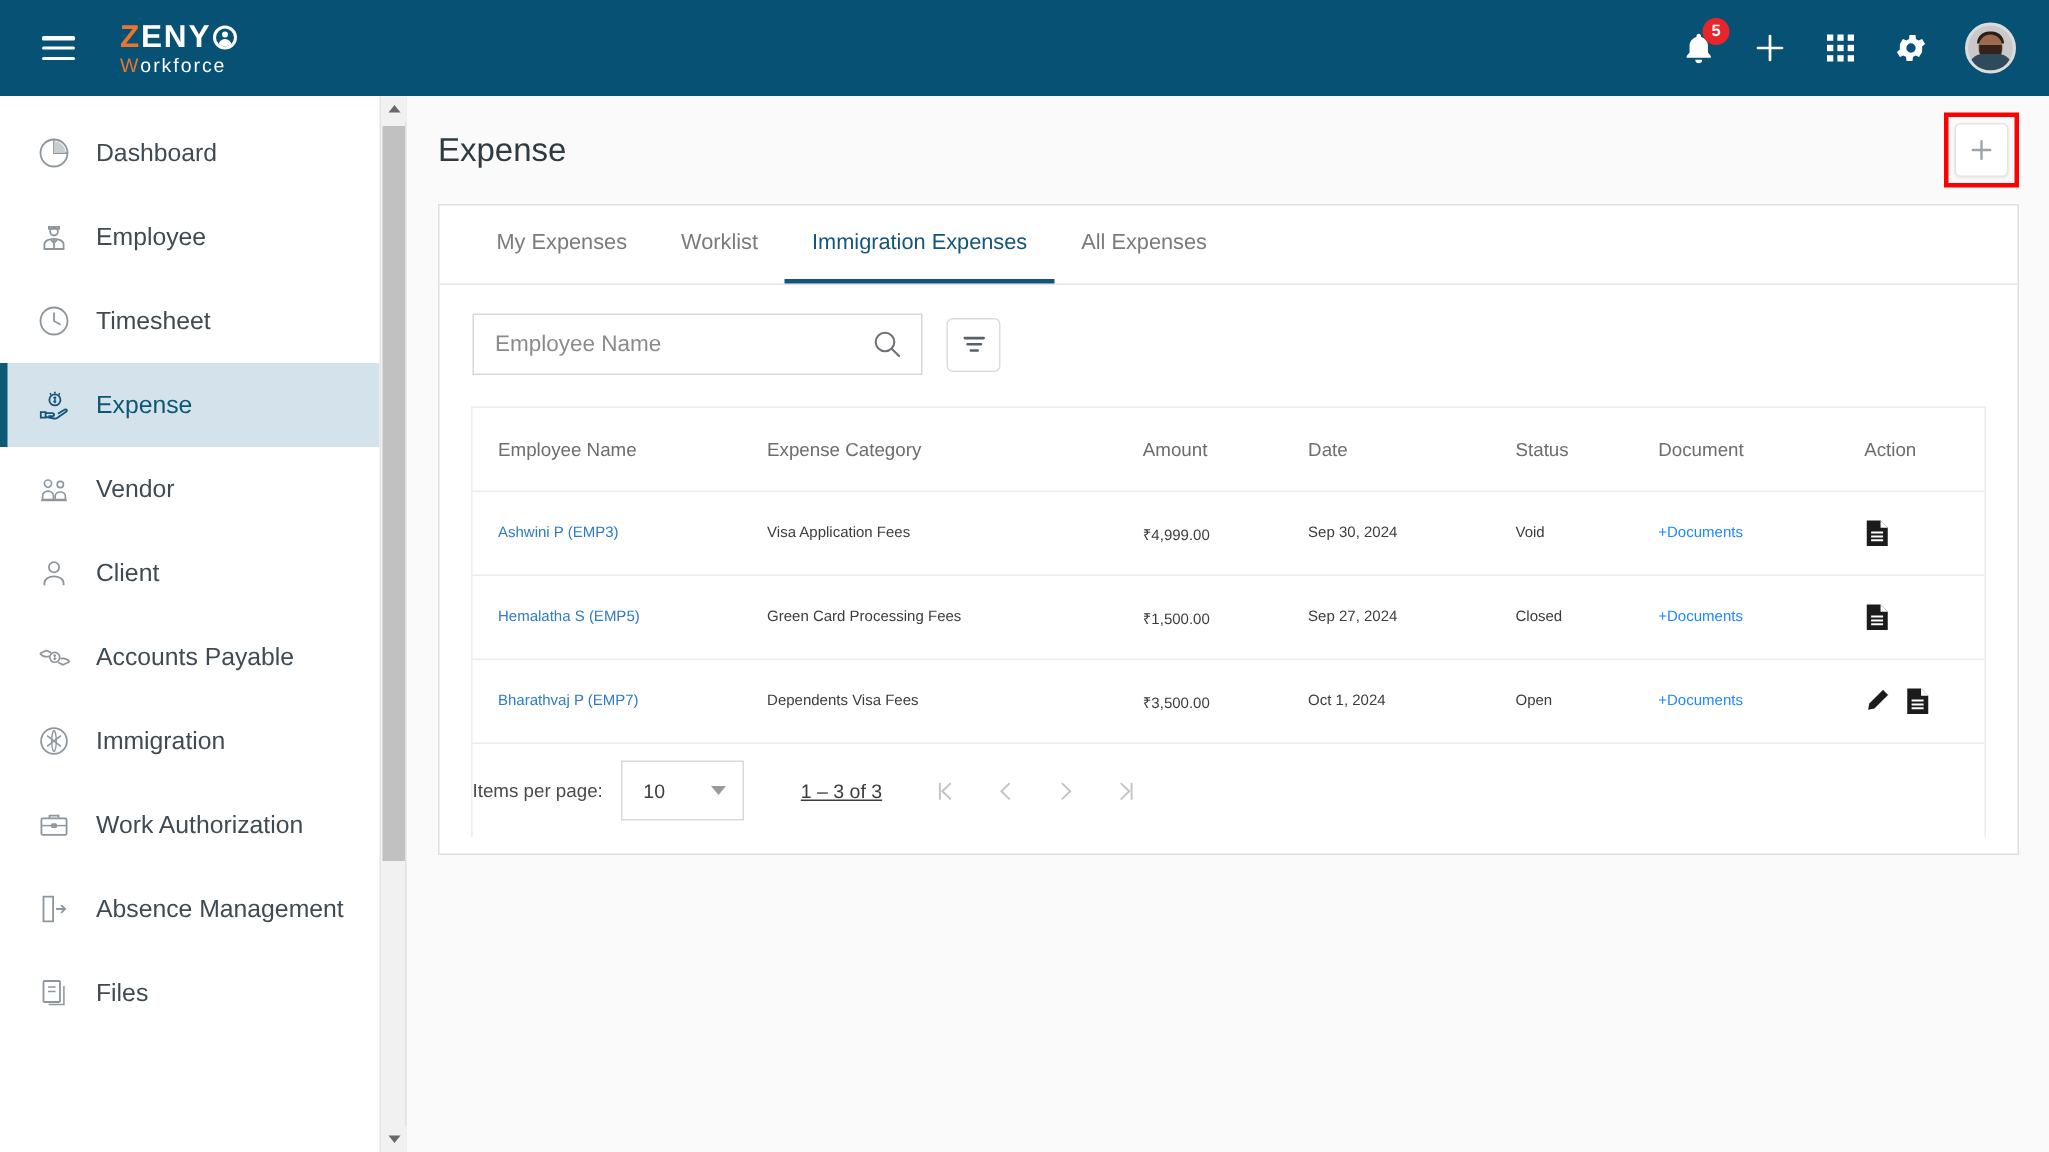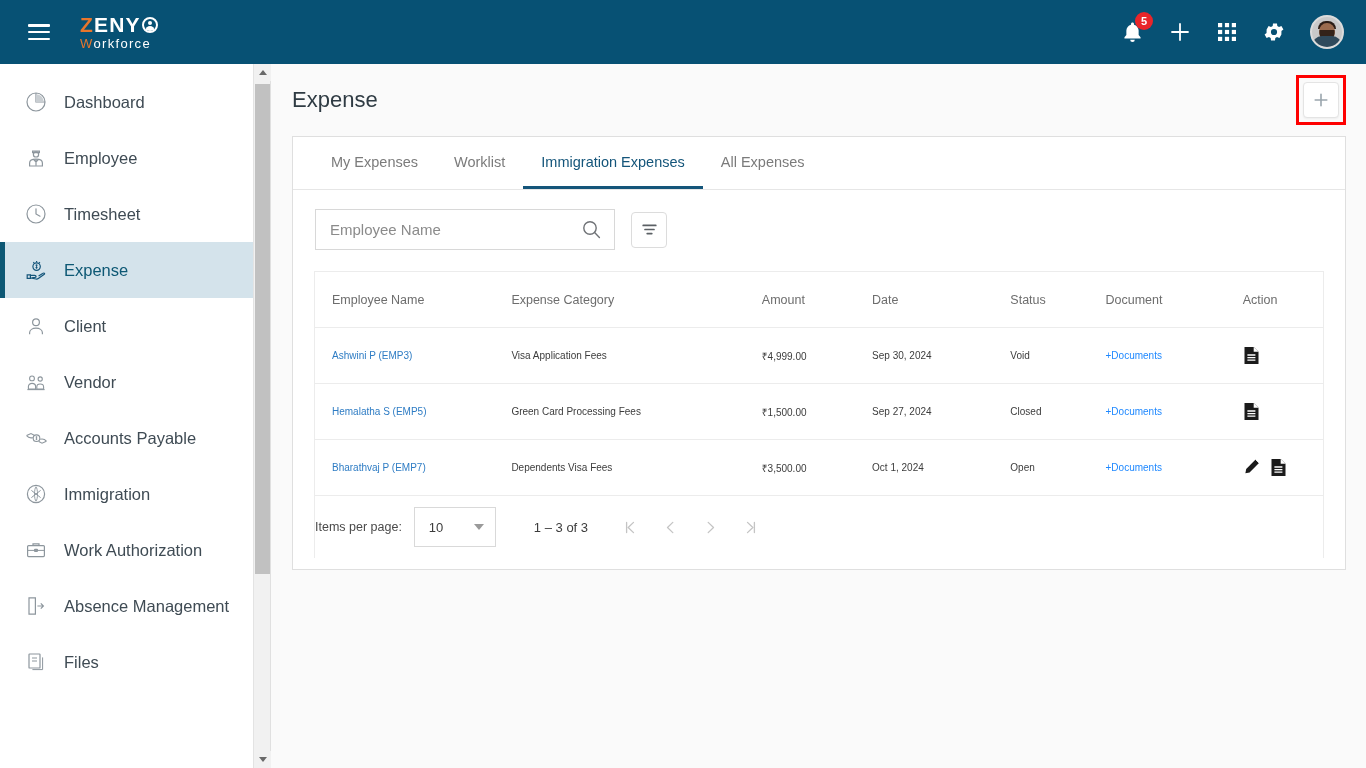--- a/index.html
+++ b/index.html
@@ -237,21 +237,21 @@
     display: flex; align-items: center; 
     height: 62px; padding-right: 24px; gap: 0;
   }
   .pg-label { font-size: 12.5px; color: #4a4a4a; margin-right: 12px; }
   .pg-select {
     width: 82px; height: 40px; border: 1px solid #d9d9d9; background: #fff;
     display: flex; align-items: center; justify-content: space-between;
     padding: 0 11px 0 14px; cursor: pointer;
   }
   .pg-select-val { font-size: 13px; color: #3c3c3c; }
-  .pg-range { font-size: 13px; color: #3c3c3c; margin: 0 22px 0 38px; }
+  .pg-range { font-size: 13px; color: #3c3c3c; margin: 0 22px 0 38px; text-decoration: underline; }
   .pg-btn {
     width: 40px; height: 40px; display: flex; align-items: center; justify-content: center;
     cursor: pointer;
   }
   .caret-down { width: 0; height: 0; border-left: 5px solid transparent; border-right: 5px solid transparent; border-top: 6px solid #9a9a9a; }
 </style>
 </head>
 <body>
 
 <div class="header">
@@ -365,39 +365,39 @@
           <path d="M3.2 16.8h3.2v3.6H3.2z"></path>
           <path d="M6.4 17.4h4.2c.9 0 1.5.5 1.5 1.1s-.6 1-1.5 1H8.2"></path>
           <path d="M6.4 19.9l5.6 1.1c1 .2 1.6 0 2.3-.5l6-4.2c.6-.5.3-1.3-.5-1.3-.4 0-.8.1-1.2.4l-4 2.5"></path>
         </svg>
       </span>
       <span class="nav-label">Expense</span>
     </div>
 
     <div class="nav-item">
       <span class="nav-icon">
-        <svg width="24" height="24" viewBox="0 0 24 24" fill="none" stroke="#8d969d" stroke-width="1.2">
-            <circle cx="12" cy="8.2" r="3.4"></circle>
-            <path d="M5.6 20.2v-1.4c0-2.8 2.9-4.6 6.4-4.6s6.4 1.8 6.4 4.6v1.4"></path>
-          </svg>
-      </span>
-      <span class="nav-label">Client</span>
-    </div>
-
-    <div class="nav-item">
-      <span class="nav-icon">
         <svg width="24" height="24" viewBox="0 0 24 24" fill="none" stroke="#8d969d" stroke-width="1.1">
             <circle cx="8" cy="8.4" r="2.4"></circle>
             <path d="M4.4 19v-2.4c0-1.9 1.7-3.2 3.6-3.2s3.6 1.3 3.6 3.2V19z"></path>
             <circle cx="16.2" cy="9" r="2.1"></circle>
             <path d="M12.8 19v-2.1c0-1.7 1.6-2.9 3.4-2.9s3.4 1.2 3.4 2.9V19z"></path>
             <path d="M3.4 19.6h17.2"></path>
           </svg>
       </span>
       <span class="nav-label">Vendor</span>
+    </div>
+
+    <div class="nav-item">
+      <span class="nav-icon">
+        <svg width="24" height="24" viewBox="0 0 24 24" fill="none" stroke="#8d969d" stroke-width="1.2">
+            <circle cx="12" cy="8.2" r="3.4"></circle>
+            <path d="M5.6 20.2v-1.4c0-2.8 2.9-4.6 6.4-4.6s6.4 1.8 6.4 4.6v1.4"></path>
+          </svg>
+      </span>
+      <span class="nav-label">Client</span>
     </div>
 
 
     <div class="nav-item">
       <span class="nav-icon">
         <svg width="25" height="25" viewBox="0 0 25 25" fill="none" stroke="#8d969d" stroke-width="1.1">
           <circle cx="12.5" cy="12.2" r="3.3"></circle>
             <path d="M12.5 10.3v3.8M11.6 11h1.8M11.6 13.1h1.8" stroke-width=".9"></path>
           <path d="M2.6 9.6l4.4-2 3.2 1.6M22.4 15.2l-4.4 2-3.2-1.6"></path>
           <path d="M2.6 9.6c1.6 2 4 2.6 6.2 2M22.4 15.2c-1.6-2-4-2.6-6.2-2"></path>

